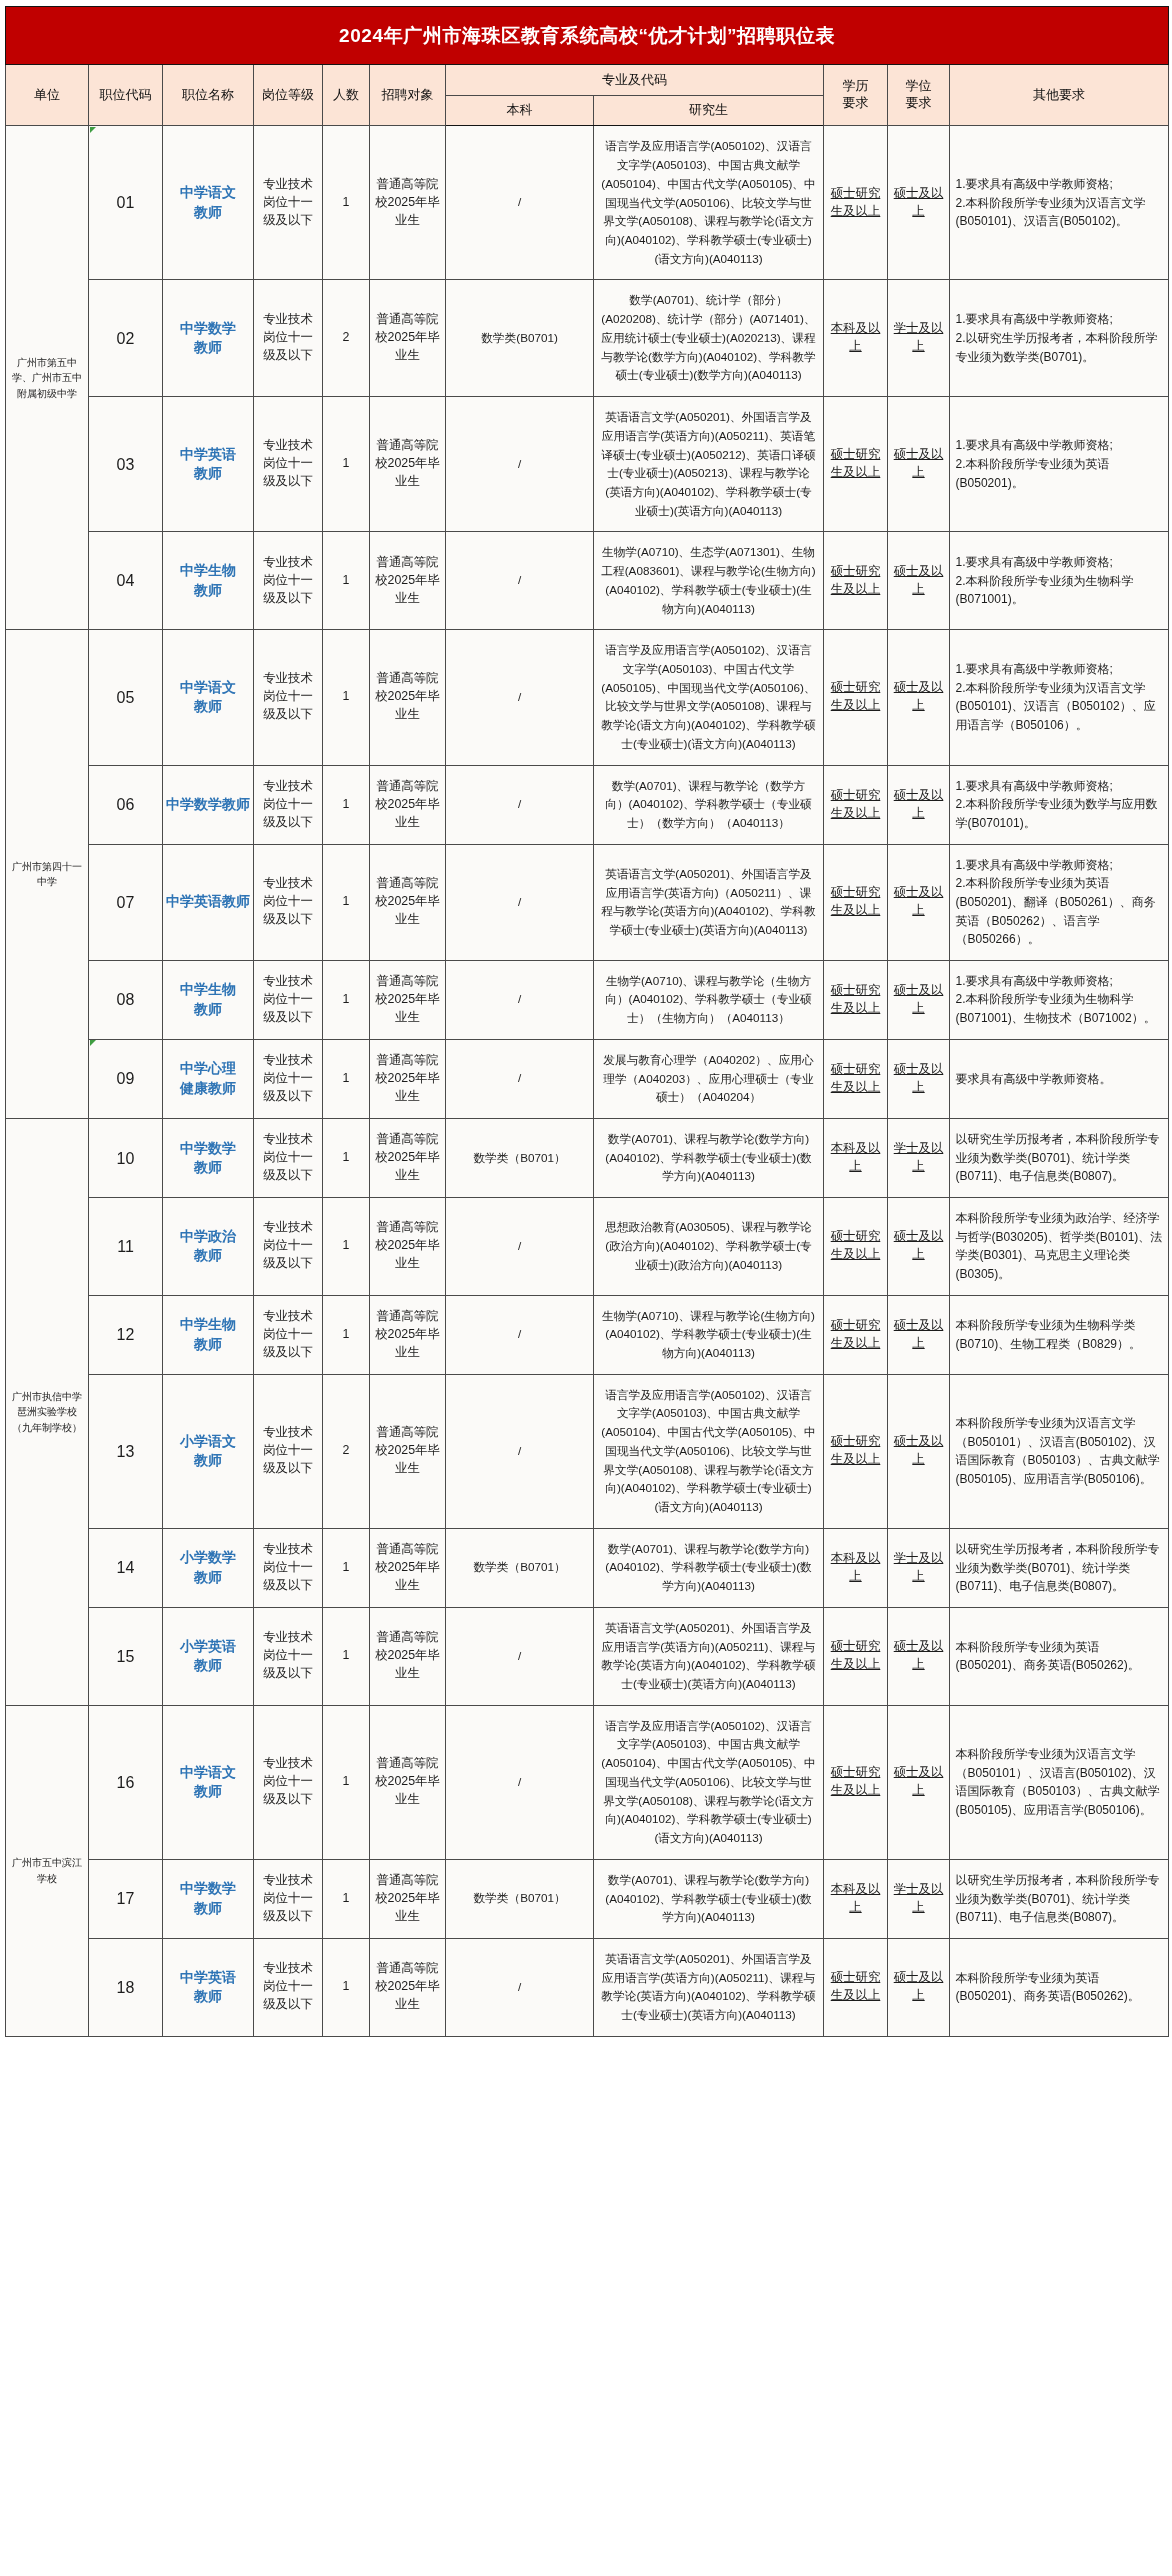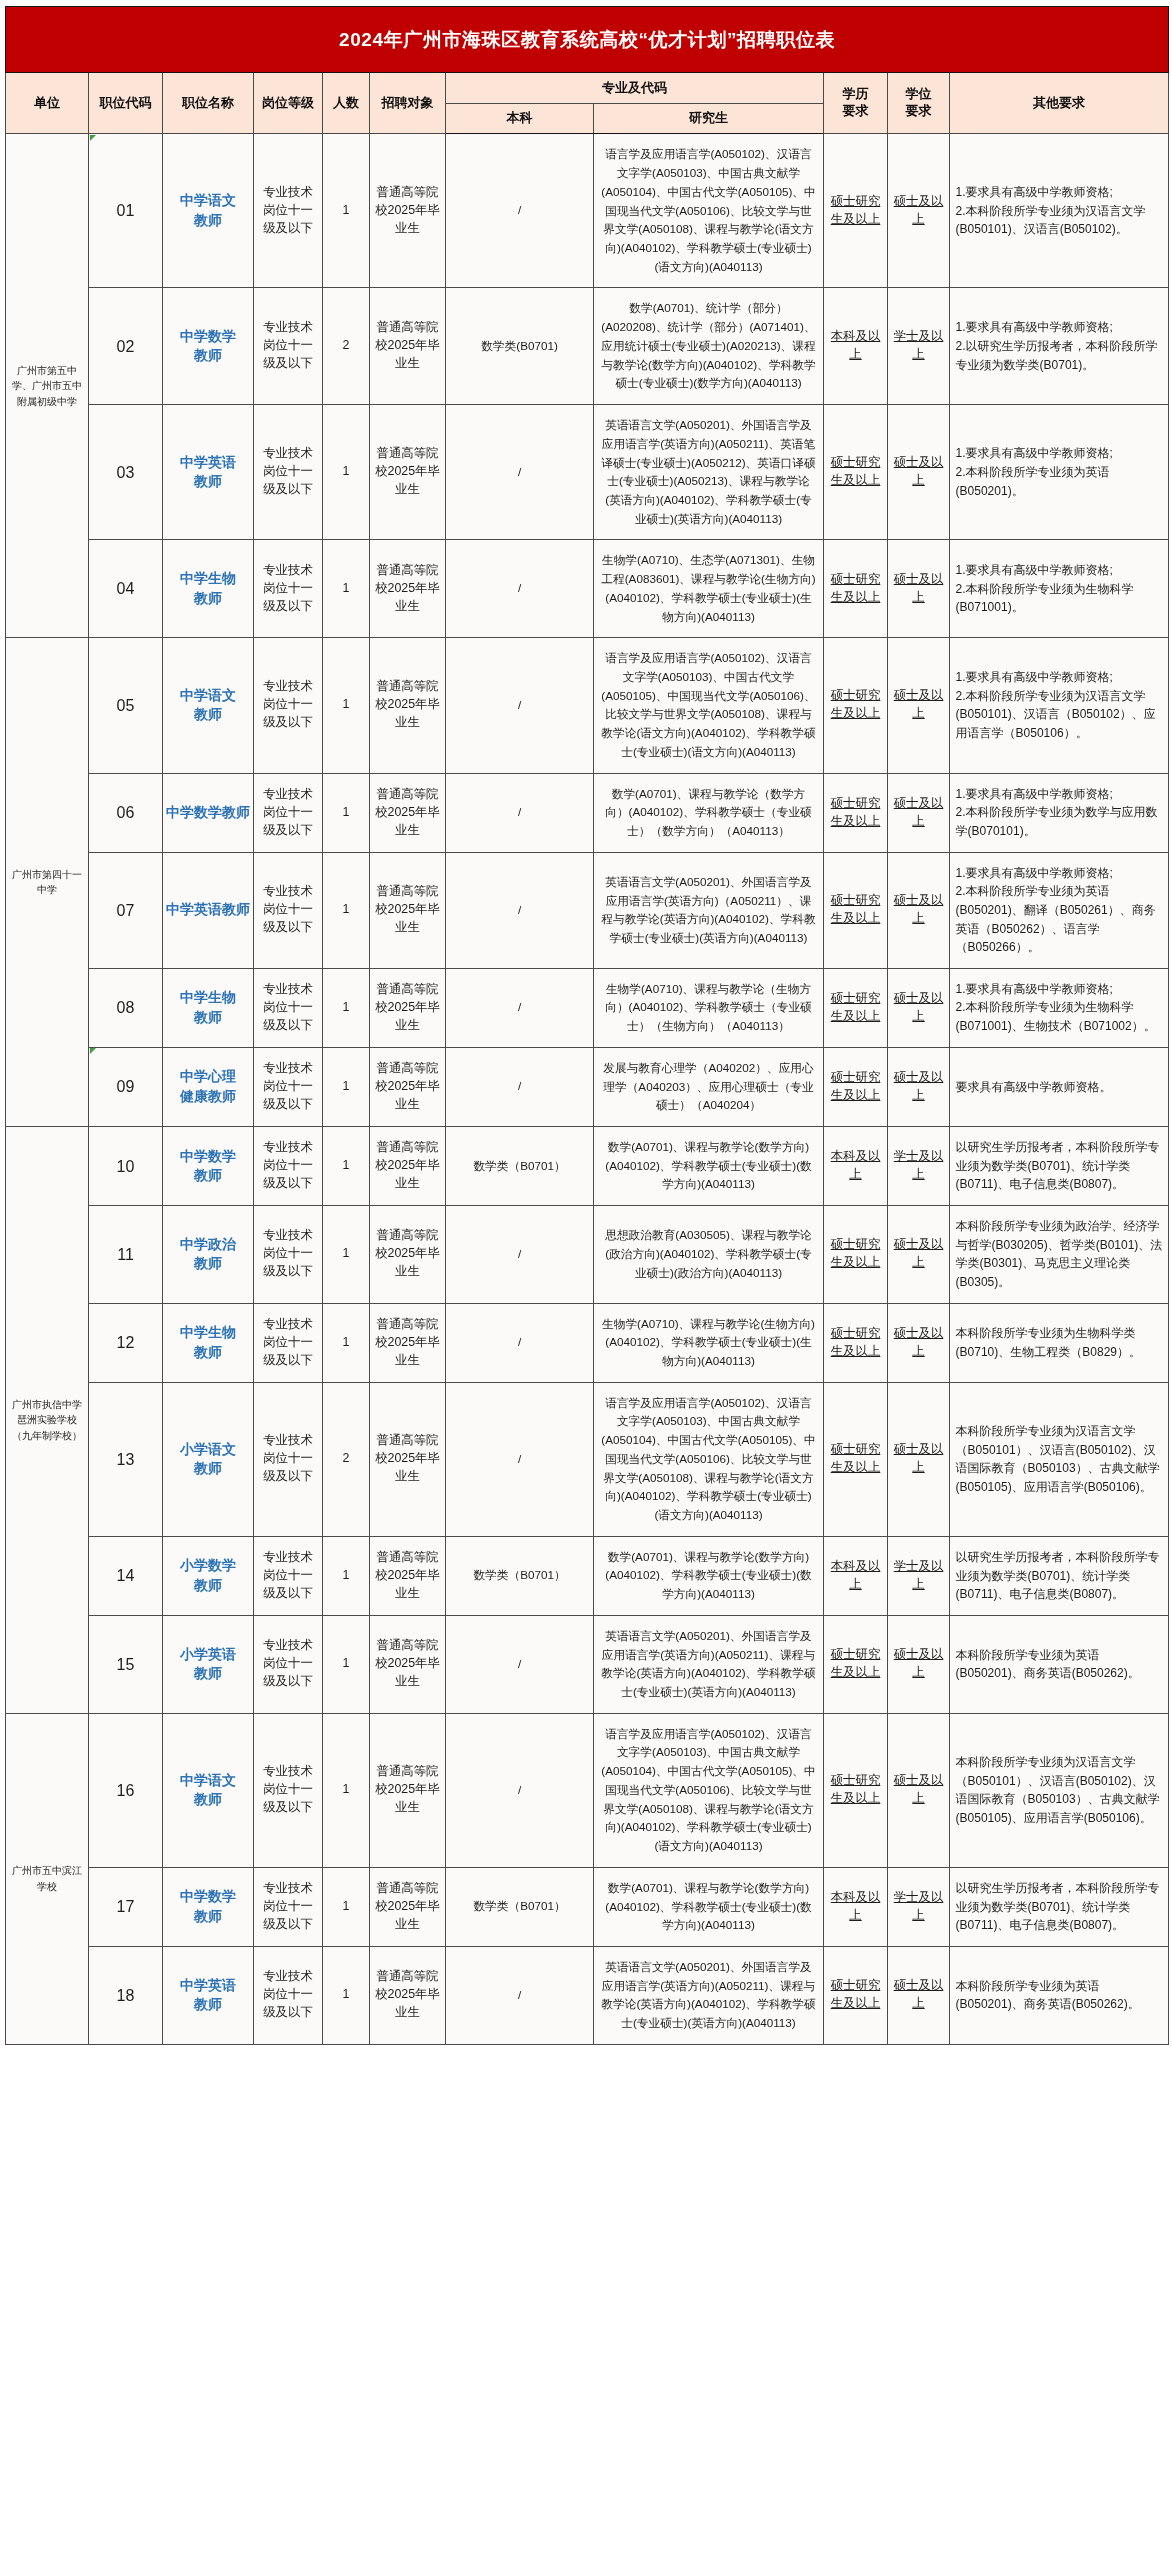--- a/index.html
+++ b/index.html
@@ -6,24 +6,24 @@
     --title-bg:#c00000; --title-text:#ffffff; --header-bg:#fce4d6;
     --position-name:#2e74b5; --flag-green:#3f9d42; --grid:#4a4a4a; --heavy:#141414;
   }
   *{box-sizing:border-box;}
   body{margin:0;background:#ffffff;font-family:"Liberation Sans","DejaVu Sans",sans-serif;color:#1c1c1c;}
   .page{width:1173px;padding:6.2px 5px 8.6px 5px;background:#ffffff;}
   table{border-collapse:collapse;table-layout:fixed;width:1163px;border:1.2px solid var(--heavy);}
   th,td{border:0.6px solid var(--grid);}
   th.title-cell{
     background:var(--title-bg);color:var(--title-text);font-size:19px;font-weight:bold;
-    height:66px;text-align:center;letter-spacing:0.6px;border:1.2px solid var(--heavy);
+    height:58px;text-align:center;letter-spacing:0.6px;border:1.2px solid var(--heavy);
   }
   thead th.head{
-    background:var(--header-bg);font-weight:bold;font-size:13px;text-align:center;
+    background:var(--header-bg);font-weight:normal;font-size:13px;text-align:center;
     vertical-align:middle;padding:6.2px 2.5px;line-height:1.3;color:#111;
   }
   thead th.head.narrow{padding-left:17.3px;padding-right:17.3px;text-align:center;}
   thead tr.cols-row-1 th{height:31px;}
   thead tr.cols-row-2 th{height:27px;}
   tbody td{
     background:#fbfaf8;font-size:12.4px;text-align:center;vertical-align:middle;
     padding:13.6px 3.7px;line-height:1.45;
   }
   td.unit{font-size:10px;padding:6.2px 4.3px;line-height:1.55;}

